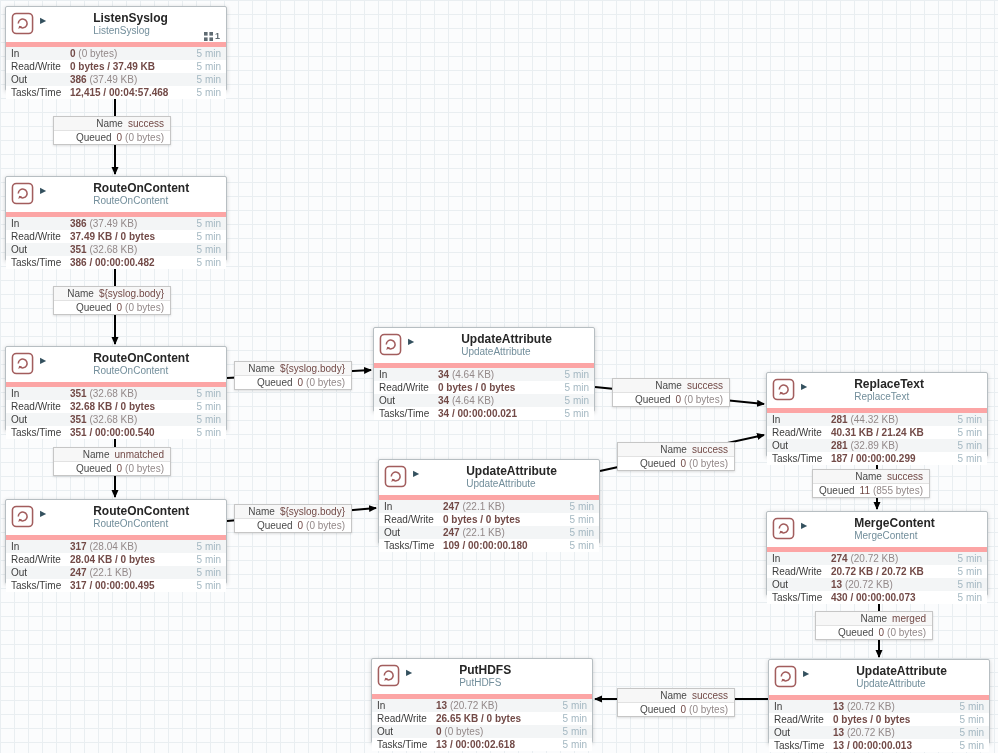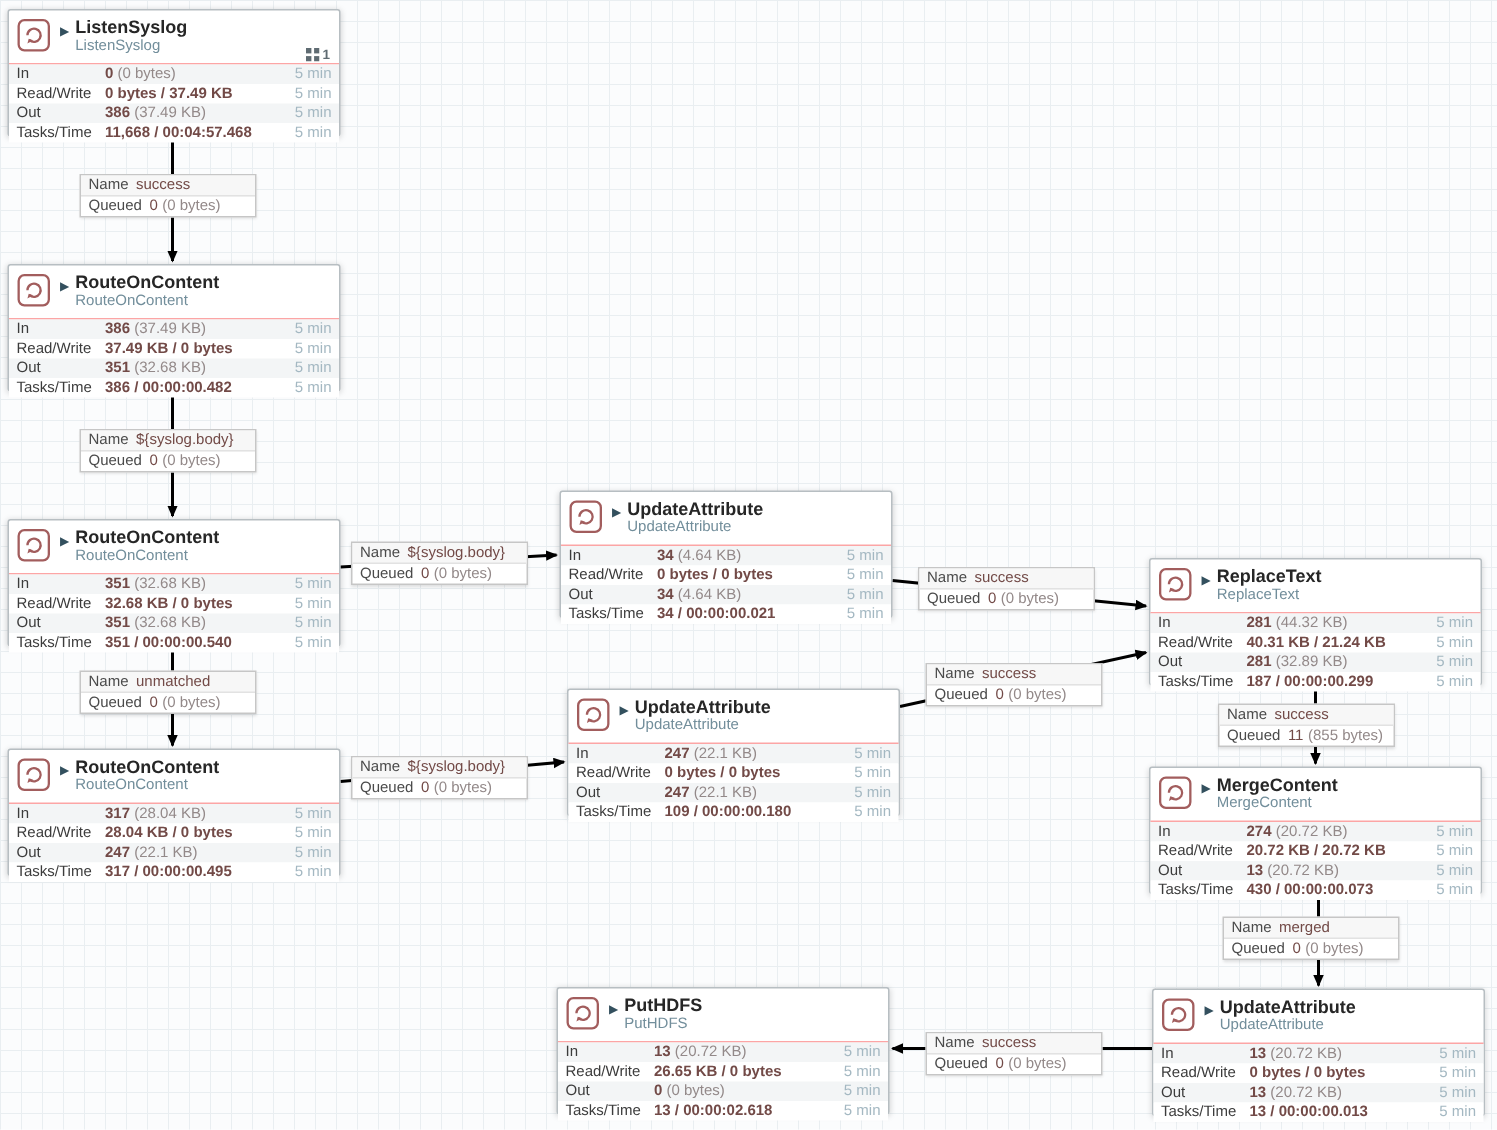--- a/index.html
+++ b/index.html
@@ -15,41 +15,41 @@
   .edge{stroke:#000;stroke-width:2;fill:none;}
   
   .processor{
     position:absolute;width:222px;height:85px;box-sizing:border-box;
     background:#fff;border:1px solid #b7bec2;border-radius:2px;
     box-shadow:0 1px 4px rgba(0,0,0,.18);z-index:3;
   }
   .proc-header{display:flex;align-items:flex-start;height:31px;padding:4px 5px 0 5px;position:relative;}
   .proc-icon{width:23px;height:23px;flex:0 0 auto;margin-top:1px;}
   .run-status{color:#33505e;font-size:8px;margin:5px 4px 0 6px;line-height:10px;}
-  .proc-titles{min-width:0;}
+  .proc-titles{min-width:0;margin-left:43px;}
   .proc-title{font-size:12px;font-weight:bold;color:#262626;line-height:14px;white-space:nowrap;}
   .proc-subtitle{font-size:10px;color:#728e9b;line-height:11px;white-space:nowrap;}
   .proc-badge{position:absolute;right:6px;bottom:1px;display:flex;align-items:center;gap:2px;
     font-size:9px;font-weight:bold;color:#5f6b72;}
-  .proc-stats{border-top:1px solid #fca5a5;}
+  .proc-stats{border-top:5px solid #fca5a5;}
   .stat-row{display:flex;align-items:center;height:13px;padding:0 5px;font-size:10px;line-height:12px;white-space:nowrap;}
   .stat-row:nth-child(odd){background:#f3f5f6;}
   .stat-row:nth-child(even){background:#ffffff;}
   .stat-label{width:59px;flex:0 0 auto;color:#3c3c3c;}
   .stat-value{flex:1 1 auto;color:#9a8f8f;overflow:hidden;}
   .stat-value b{color:#724a47;font-weight:bold;}
   .stat-extra{color:#938989;}
   .stat-window{flex:0 0 auto;color:#a4b8c2;}
   
   .conn-label{
     position:absolute;min-width:118px;box-sizing:border-box;z-index:2;
     background:#fff;border:1px solid #c6c6c6;box-shadow:0 1px 2px rgba(0,0,0,.12);
     font-size:10px;line-height:13px;white-space:nowrap;
   }
-  .conn-row{padding:0 6px 0 5px;height:13px;display:flex;gap:5px;align-items:center;}
+  .conn-row{padding:0 6px 0 5px;height:13px;display:flex;gap:5px;align-items:center;justify-content:flex-end;}
   .conn-row.name{background:#f7f7f7;border-bottom:1px solid #e2e2e2;}
   .conn-key{color:#4a4a4a;}
   .conn-val{color:#724a47;font-weight:normal;}
   .conn-size{color:#938989;margin-left:-2px;}
 </style>
 </head>
 <body>
 
 <div id="canvas">
   <svg id="edges">
@@ -104,21 +104,21 @@
     <span class="stat-value"><b>0 bytes / 37.49 KB</b> <span class="stat-extra"></span></span>
     <span class="stat-window">5 min</span>
   </div>
         <div class="stat-row">
     <span class="stat-label">Out</span>
     <span class="stat-value"><b>386</b> <span class="stat-extra">(37.49 KB)</span></span>
     <span class="stat-window">5 min</span>
   </div>
         <div class="stat-row">
     <span class="stat-label">Tasks/Time</span>
-    <span class="stat-value"><b>11,668 / 00:04:57.468</b> <span class="stat-extra"></span></span>
+    <span class="stat-value"><b>12,415 / 00:04:57.468</b> <span class="stat-extra"></span></span>
     <span class="stat-window">5 min</span>
   </div>
       </div>
   </div>
     <div class="processor" style="left: 5px; top: 176px;">
     <div class="proc-header">
       <svg class="proc-icon" viewBox="0 0 24 24">
         <rect x="1.5" y="1.5" width="21" height="21" rx="4" fill="none" stroke="#a25d5d" stroke-width="1.6"></rect>
         <path d="M7.6 12a4.6 4.6 0 1 1 1.4 3.3" fill="none" stroke="#a25d5d" stroke-width="1.6"></path>
         <path d="M7.6 17.8 l0.9 -3.4 3.2 1.1 z" fill="#a25d5d"></path>

